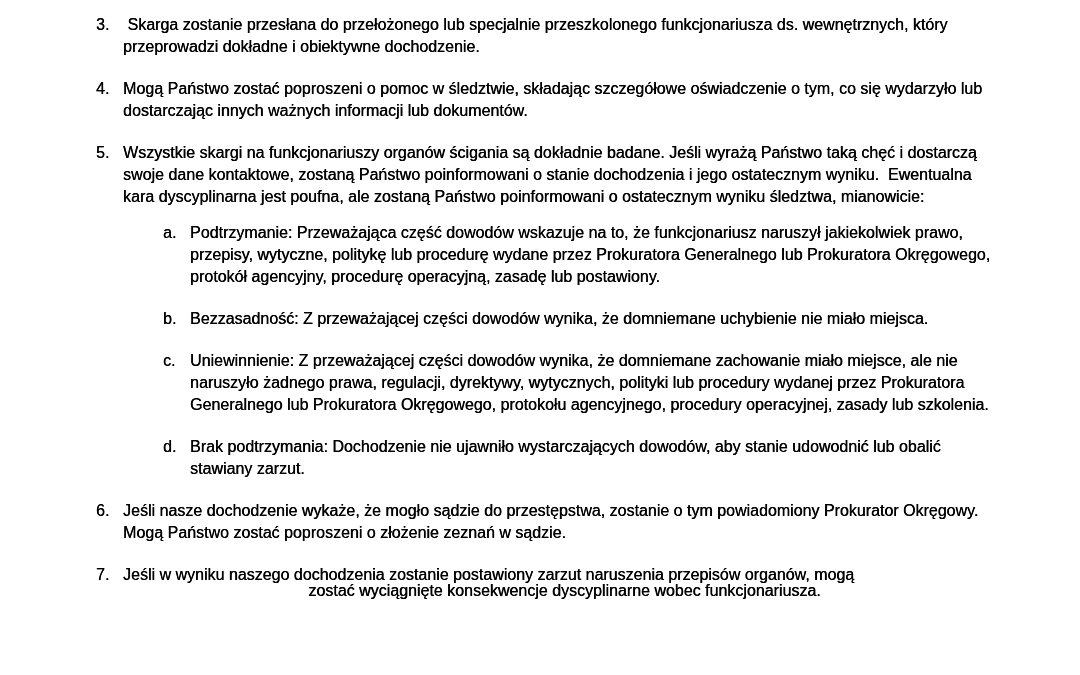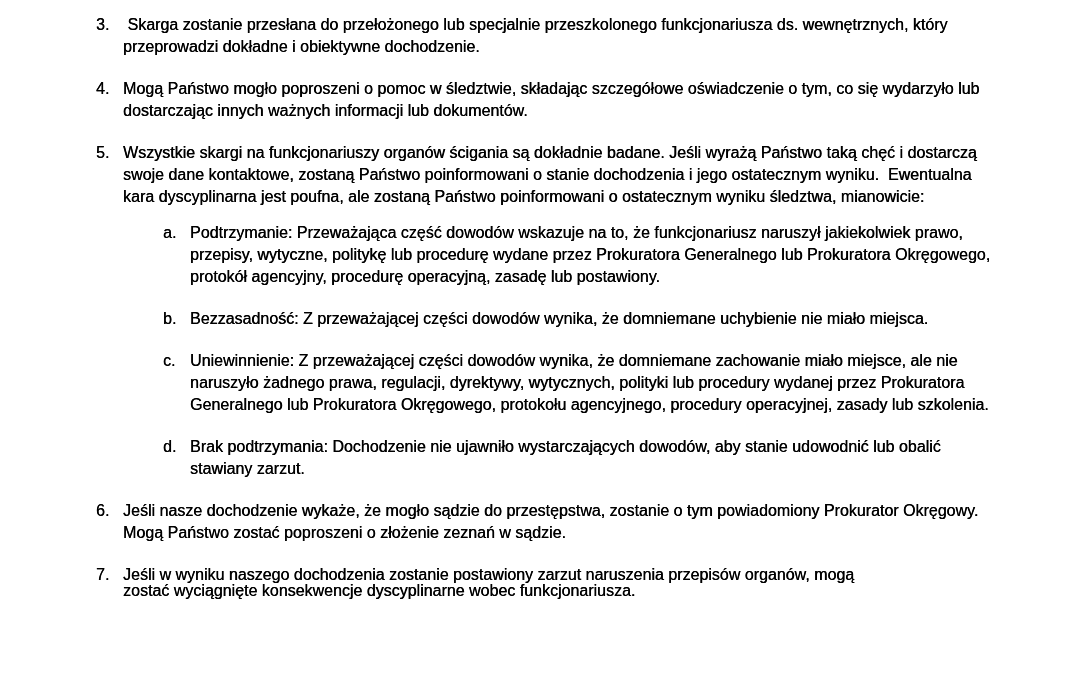--- a/index.html
+++ b/index.html
@@ -15,38 +15,38 @@
     font-size: 16px; line-height: 22px;
     text-shadow: 0.35px 0 0 #000; 
   }
   .item { display: flex; margin-bottom: 20px; }
   .marker { flex: 0 0 27px; }
   .body { flex: 1; min-width: 0; }
   .text { white-space: pre-wrap; }
   .sublist { margin-left: 40px; margin-top: 14px; }
   .subitem { display: flex; margin-bottom: 20px; }
   .subitem:last-child { margin-bottom: 0; }
-  .clip-line { line-height: 10px; white-space: pre-wrap; }
+  .clip-line { line-height: 10px; white-space: pre-wrap; text-align: center; }
 </style>
 </head>
 <body>
 
 <div class="page">
 
   <div class="item">
     <span class="marker">3.</span>
     <div class="body">
       <div class="text"> Skarga zostanie przesłana do przełożonego lub specjalnie przeszkolonego funkcjonariusza ds. wewnętrznych, który przeprowadzi dokładne i obiektywne dochodzenie.</div>
     </div>
   </div>
 
   <div class="item">
     <span class="marker">4.</span>
     <div class="body">
-      <div class="text">Mogą Państwo mogło poproszeni o pomoc w śledztwie, składając szczegółowe oświadczenie o tym, co się wydarzyło lub dostarczając innych ważnych informacji lub dokumentów.</div>
+      <div class="text">Mogą Państwo zostać poproszeni o pomoc w śledztwie, składając szczegółowe oświadczenie o tym, co się wydarzyło lub dostarczając innych ważnych informacji lub dokumentów.</div>
     </div>
   </div>
 
   <div class="item">
     <span class="marker">5.</span>
     <div class="body">
       <div class="text">Wszystkie skargi na funkcjonariuszy organów ścigania są dokładnie badane. Jeśli wyrażą Państwo taką chęć i dostarczą swoje dane kontaktowe, zostaną Państwo poinformowani o stanie dochodzenia i jego ostatecznym wyniku.  Ewentualna kara dyscyplinarna jest poufna, ale zostaną Państwo poinformowani o ostatecznym wyniku śledztwa, mianowicie:</div>
       <div class="sublist">
         <div class="subitem">
           <span class="marker">a.</span>

